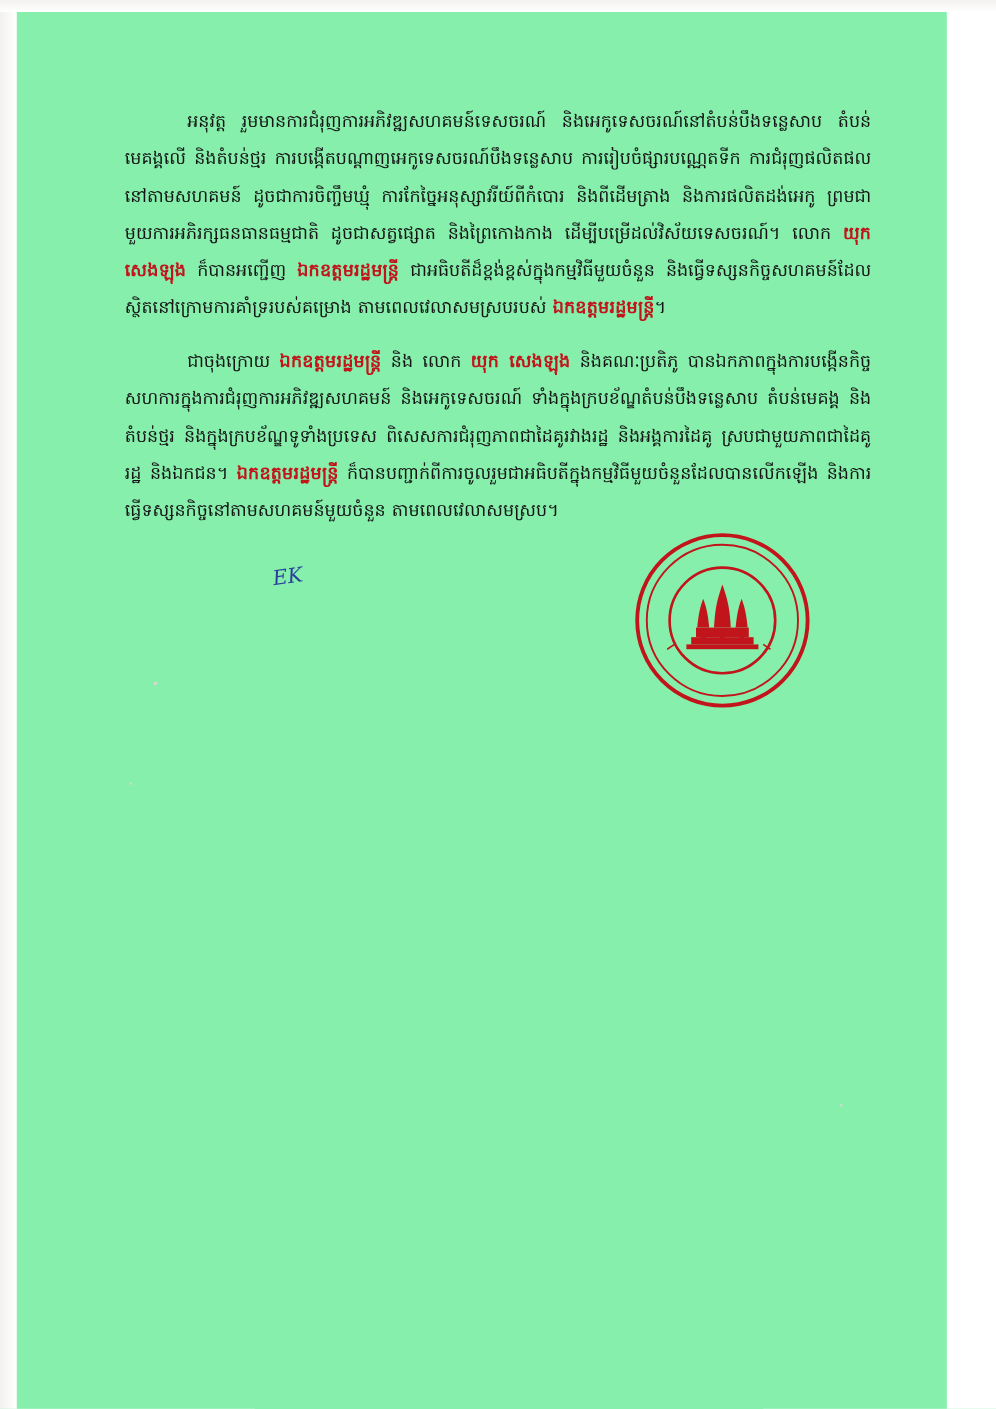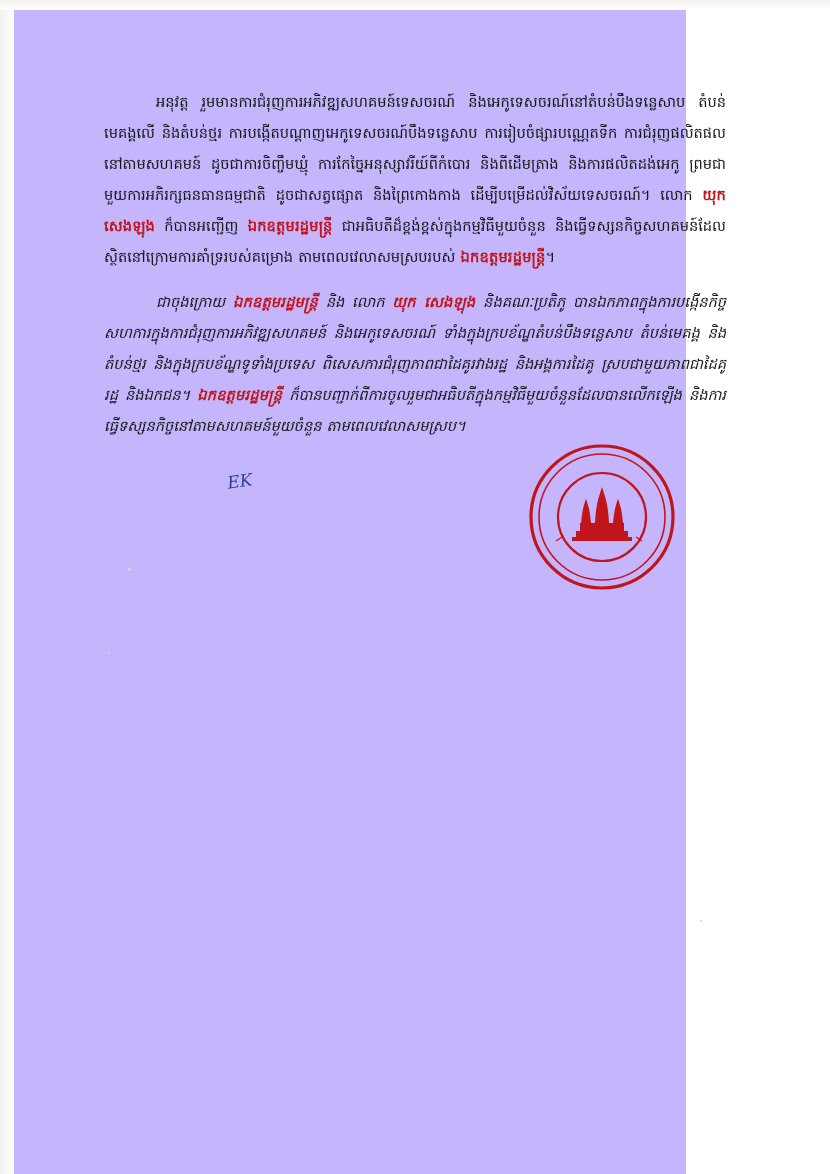--- a/index.html
+++ b/index.html
@@ -8,23 +8,23 @@
   }
   body {
     width: 830px;
     height: 1174px;
     background: #ffffff;
     font-family: "DejaVu Sans", "Liberation Sans", sans-serif;
     overflow: hidden;
   }
   .page {
     position: relative;
-    width: 686px;
+    width: 789px;
     height: 1174px;
-    background: #c4b5fd;
+    background: #86efac;
     box-sizing: border-box;
   }
   .page-edge-left {
     position: absolute;
     left: 0; top: 0;
     width: 14px; height: 1174px;
     background: linear-gradient(to right, #f2f1ee 0%, #fbfbfa 70%, #ffffff 100%);
   }
   .page-edge-top {
     position: absolute;
@@ -42,21 +42,20 @@
     margin: 0 0 4px 0;
     font-size: 14.6px;
     line-height: 31px;
     color: #141414;
     text-align: justify;
     text-justify: inter-word;
     word-spacing: 0.5px;
   }
   p.para.second {
     margin-top: 14px;
-    font-style: italic;
   }
   .indent {
     display: inline-block;
     width: 52px;
   }
   .bold-red {
     font-weight: bold;
     color: #c1151b;
     letter-spacing: 0.2px;
   }

